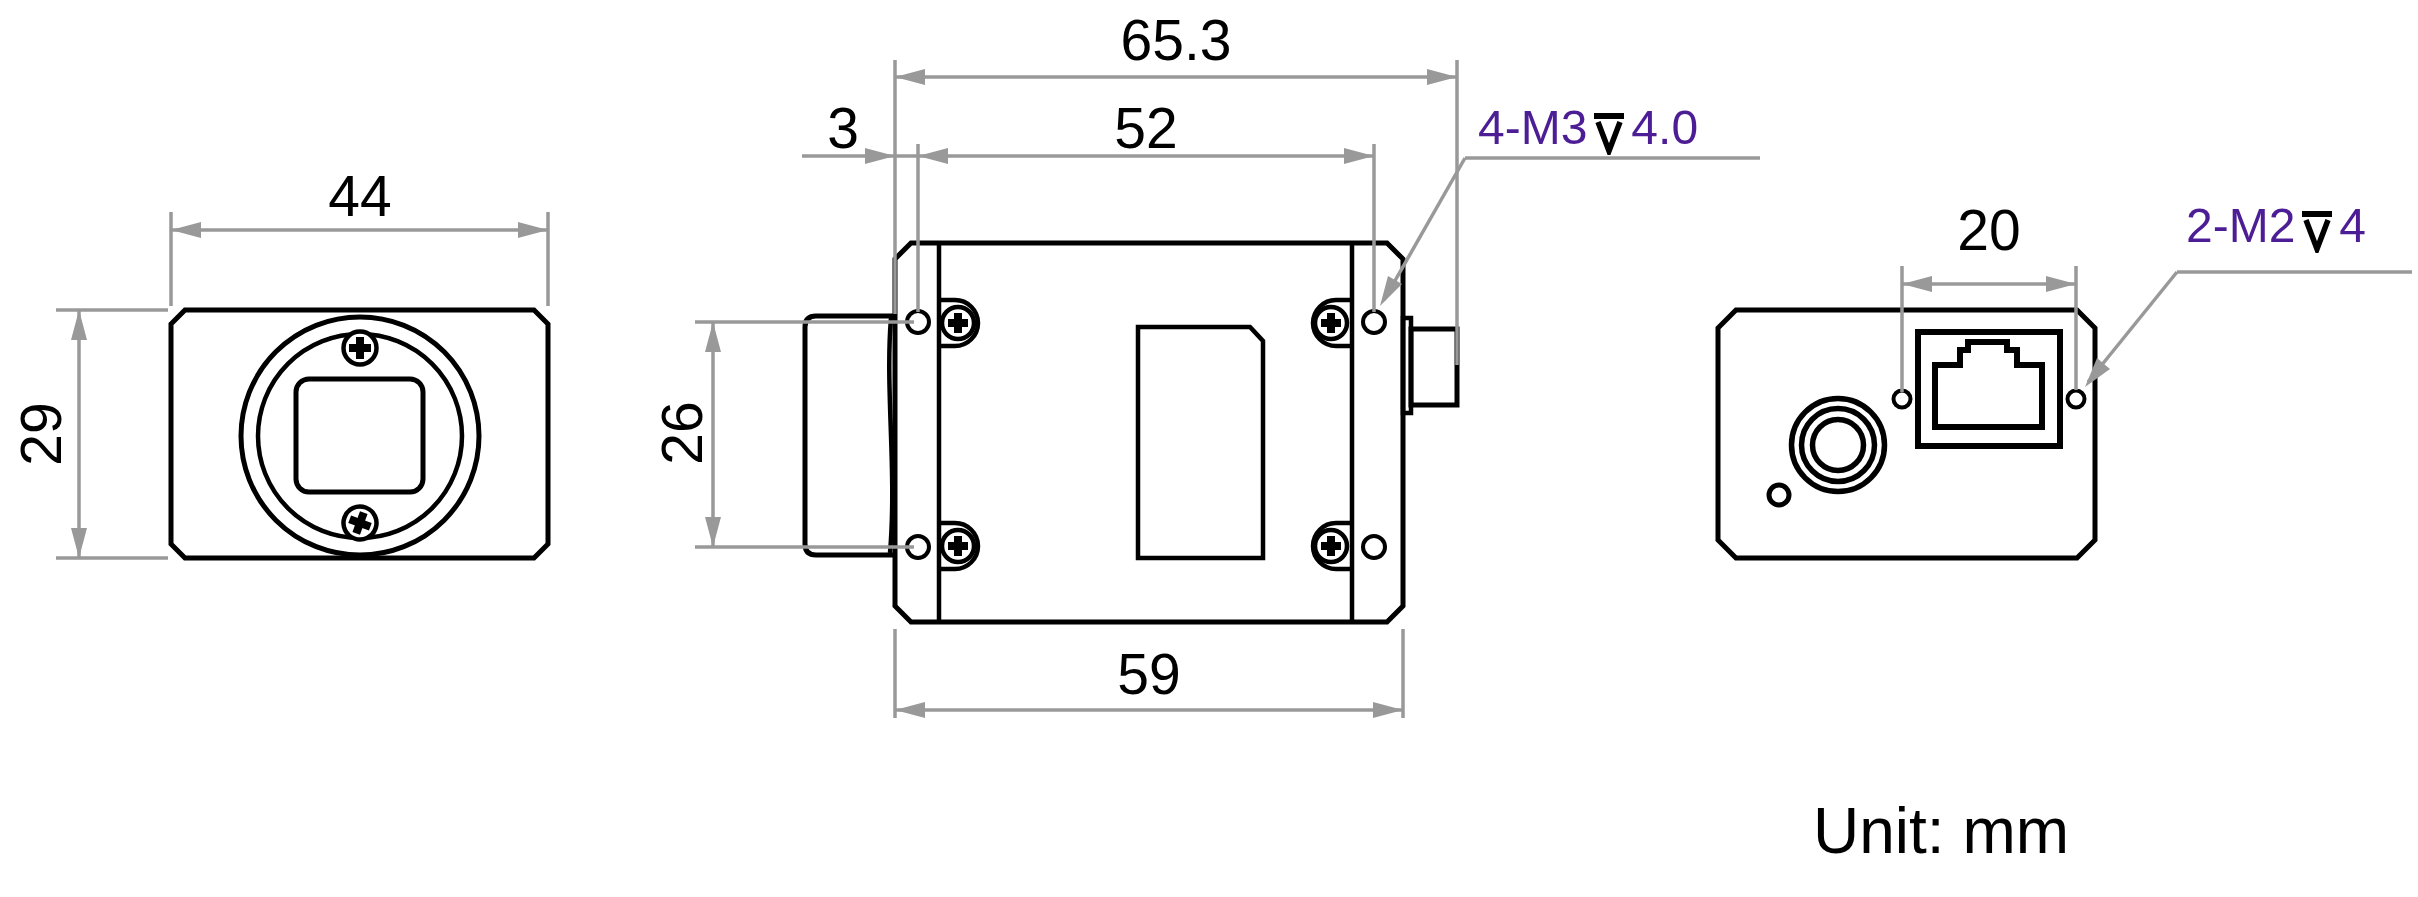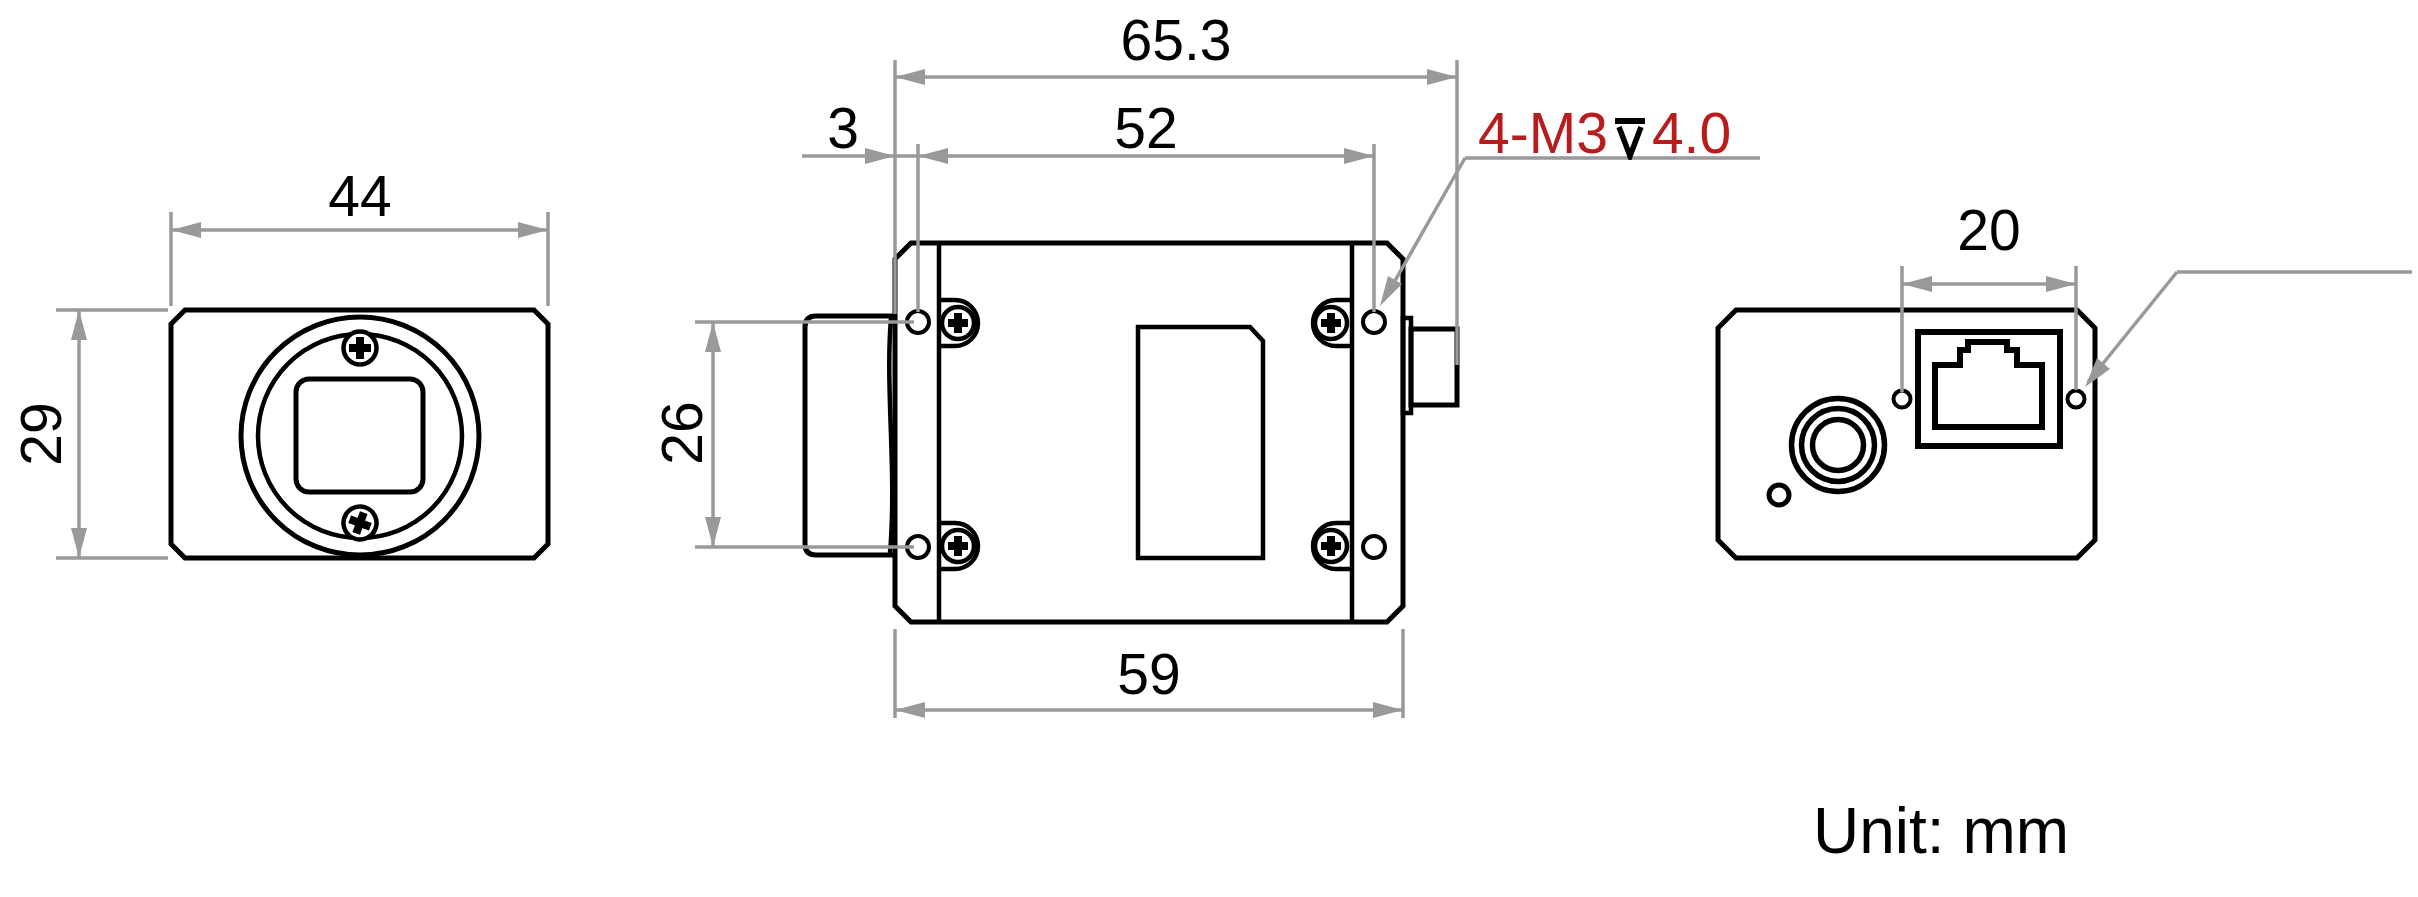--- a/index.html
+++ b/index.html
@@ -2,21 +2,21 @@
 <html><head>
 <meta charset="utf-8">
 <style>
   html,body{margin:0;padding:0;background:#ffffff;}
   #canvas{position:relative;width:2418px;height:897px;background:#ffffff;overflow:hidden;
           font-family:"Liberation Sans",sans-serif;}
   #drawing-svg{position:absolute;left:0;top:0;}
   .dim-text{font-family:"Liberation Sans",sans-serif;font-size:57px;fill:#000;}
   .unit-text{font-family:"Liberation Sans",sans-serif;font-size:64px;fill:#000;}
   .callout{position:absolute;display:flex;align-items:center;gap:4px;
-           font-size:57px;color:#b91c1c;white-space:nowrap;}
+           font-size:48px;color:#4c1d95;white-space:nowrap;}
   .depth-icon{display:block;transform:translateY(3px);}
 </style>
 </head>
 <body>
 
 <div id="canvas">
 
 <svg id="drawing-svg" width="2418" height="897" viewBox="0 0 2418 897">
 
   <g fill="none" stroke="#000">
@@ -189,14 +189,22 @@
 
 <div class="callout" id="callout-m3" style="left:1478px;top:100px;">
   <span>4-M3</span>
   <svg class="depth-icon" width="36" height="48" viewBox="0 0 36 48">
     <line x1="3" y1="9" x2="33" y2="9" stroke="#000" stroke-width="6"></line>
     <polyline points="7,15 18,44 29,15" fill="none" stroke="#000" stroke-width="5.5"></polyline>
   </svg>
   <span>4.0</span>
 </div>
 
-
+<div class="callout" id="callout-m2" style="left:2186px;top:198px;">
+  <span>2-M2</span>
+  <svg class="depth-icon" width="36" height="48" viewBox="0 0 36 48">
+    <line x1="3" y1="9" x2="33" y2="9" stroke="#000" stroke-width="6"></line>
+    <polyline points="7,15 18,44 29,15" fill="none" stroke="#000" stroke-width="5.5"></polyline>
+  </svg>
+  <span>4</span>
 </div>
 
+</div>
+
 </body></html>

